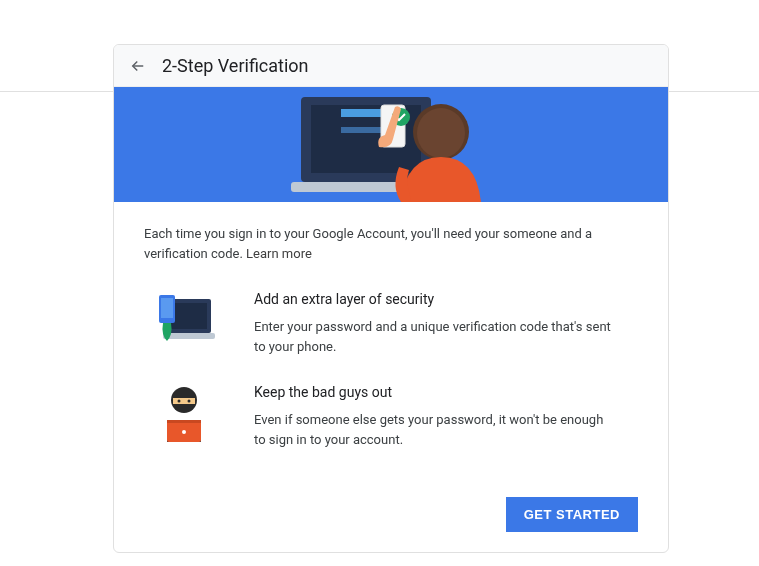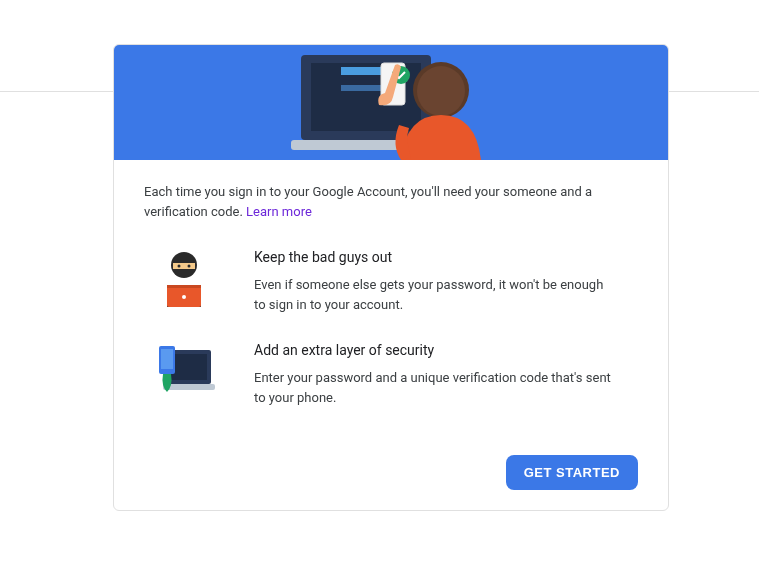--- a/index.html
+++ b/index.html
@@ -66,21 +66,21 @@
       font-weight: 500;
       color: #202124;
       margin-bottom: 14px;
     }
     .main-desc {
       font-size: 13px;
       color: #3c4043;
       line-height: 1.5;
     }
     .learn-more {
-      color: #6d28d9;
+      color: #404040;
       cursor: pointer;
       margin-top: 28px;
     }
     .features {
       margin-top: 28px;
     }
     .feature-row {
       display: flex;
       align-items: flex-start;
       margin-bottom: 28px;
@@ -113,30 +113,39 @@
     }
     .get-started-btn {
       background: #3b78e7;
       color: #fff;
       border: none;
       padding: 10px 18px;
       font-size: 13px;
       font-weight: 600;
       letter-spacing: 0.5px;
       cursor: pointer;
-      border-radius: 8px;
+      border-radius: 0;
     }
   </style>
 </head>
 <body>
 
 <div class="top-divider"></div>
 
 <div class="card">
 
+  <div class="header-bar">
+    <div class="back-arrow">
+      <svg width="18" height="18" viewBox="0 0 24 24" fill="none" stroke="#5f6368" stroke-width="2">
+        <path d="M19 12H5"></path>
+        <path d="M11 18l-6-6 6-6"></path>
+      </svg>
+    </div>
+    <div class="header-title">2-Step Verification</div>
+  </div>
 
   <div class="hero">
     <svg width="260" height="115" viewBox="0 0 260 115">
 
       <rect x="40" y="10" width="130" height="85" rx="4" fill="#2a3a5a"></rect>
       <rect x="50" y="18" width="110" height="68" fill="#1e2c45"></rect>
       <rect x="80" y="22" width="50" height="8" fill="#4a9de0"></rect>
       <rect x="80" y="40" width="50" height="6" fill="#3a6aa0"></rect>
       <rect x="30" y="95" width="150" height="10" rx="3" fill="#bfc9d4"></rect>
 
@@ -153,57 +162,57 @@
       <path d="M138 80 q-8 20 2 35 l10 -2 q-6 -20 -2 -30 z" fill="#e8572a"></path>
     </svg>
   </div>
 
   <div class="content">
     <div class="main-desc">
       <span>Each time you sign in to your Google Account, you'll need your someone and a verification code. </span><span class="learn-more">Learn more</span>
     </div>
 
     <div class="features">
+
+      <div class="feature-row">
+        <div class="feature-icon">
+          <svg width="62" height="52" viewBox="0 0 62 52">
+            <rect x="14" y="8" width="44" height="34" rx="2" fill="#2a3a5a"></rect>
+            <rect x="18" y="12" width="36" height="26" fill="#1e2c45"></rect>
+            <rect x="10" y="42" width="52" height="6" rx="2" fill="#bfc9d4"></rect>
+            <rect x="6" y="4" width="16" height="28" rx="2" fill="#3b78e7"></rect>
+            <rect x="8" y="7" width="12" height="20" fill="#5a9af0"></rect>
+            <path d="M10 32 q-2 12 4 18 q6 -6 4 -18 z" fill="#1fa463"></path>
+          </svg>
+        </div>
+        <div class="feature-text">
+          <div class="feature-title">Add an extra layer of security</div>
+          <div class="feature-desc">Enter your password and a unique verification code that's sent to your phone.</div>
+        </div>
+      </div>
 
       <div class="feature-row">
         <div class="feature-icon">
           <svg width="62" height="58" viewBox="0 0 62 58">
             <circle cx="31" cy="16" r="13" fill="#2a2a2a"></circle>
             <rect x="20" y="14" width="22" height="6" fill="#f4c98a"></rect>
             <circle cx="26" cy="17" r="1.5" fill="#2a2a2a"></circle>
             <circle cx="36" cy="17" r="1.5" fill="#2a2a2a"></circle>
             <path d="M14 58 q2 -22 17 -22 q15 0 17 22 z" fill="#3a3a3a"></path>
             <rect x="14" y="36" width="34" height="22" rx="2" fill="#e8572a"></rect>
             <rect x="14" y="36" width="34" height="3" fill="#c94820"></rect>
             <circle cx="31" cy="48" r="2" fill="#fff"></circle>
           </svg>
         </div>
         <div class="feature-text">
           <div class="feature-title">Keep the bad guys out</div>
           <div class="feature-desc">Even if someone else gets your password, it won't be enough to sign in to your account.</div>
         </div>
       </div>
 
-      <div class="feature-row">
-        <div class="feature-icon">
-          <svg width="62" height="52" viewBox="0 0 62 52">
-            <rect x="14" y="8" width="44" height="34" rx="2" fill="#2a3a5a"></rect>
-            <rect x="18" y="12" width="36" height="26" fill="#1e2c45"></rect>
-            <rect x="10" y="42" width="52" height="6" rx="2" fill="#bfc9d4"></rect>
-            <rect x="6" y="4" width="16" height="28" rx="2" fill="#3b78e7"></rect>
-            <rect x="8" y="7" width="12" height="20" fill="#5a9af0"></rect>
-            <path d="M10 32 q-2 12 4 18 q6 -6 4 -18 z" fill="#1fa463"></path>
-          </svg>
-        </div>
-        <div class="feature-text">
-          <div class="feature-title">Add an extra layer of security</div>
-          <div class="feature-desc">Enter your password and a unique verification code that's sent to your phone.</div>
-        </div>
-      </div>
-
     </div>
 
     <div class="footer">
       <button class="get-started-btn">GET STARTED</button>
     </div>
   </div>
 
 </div>
 
 </body></html>

